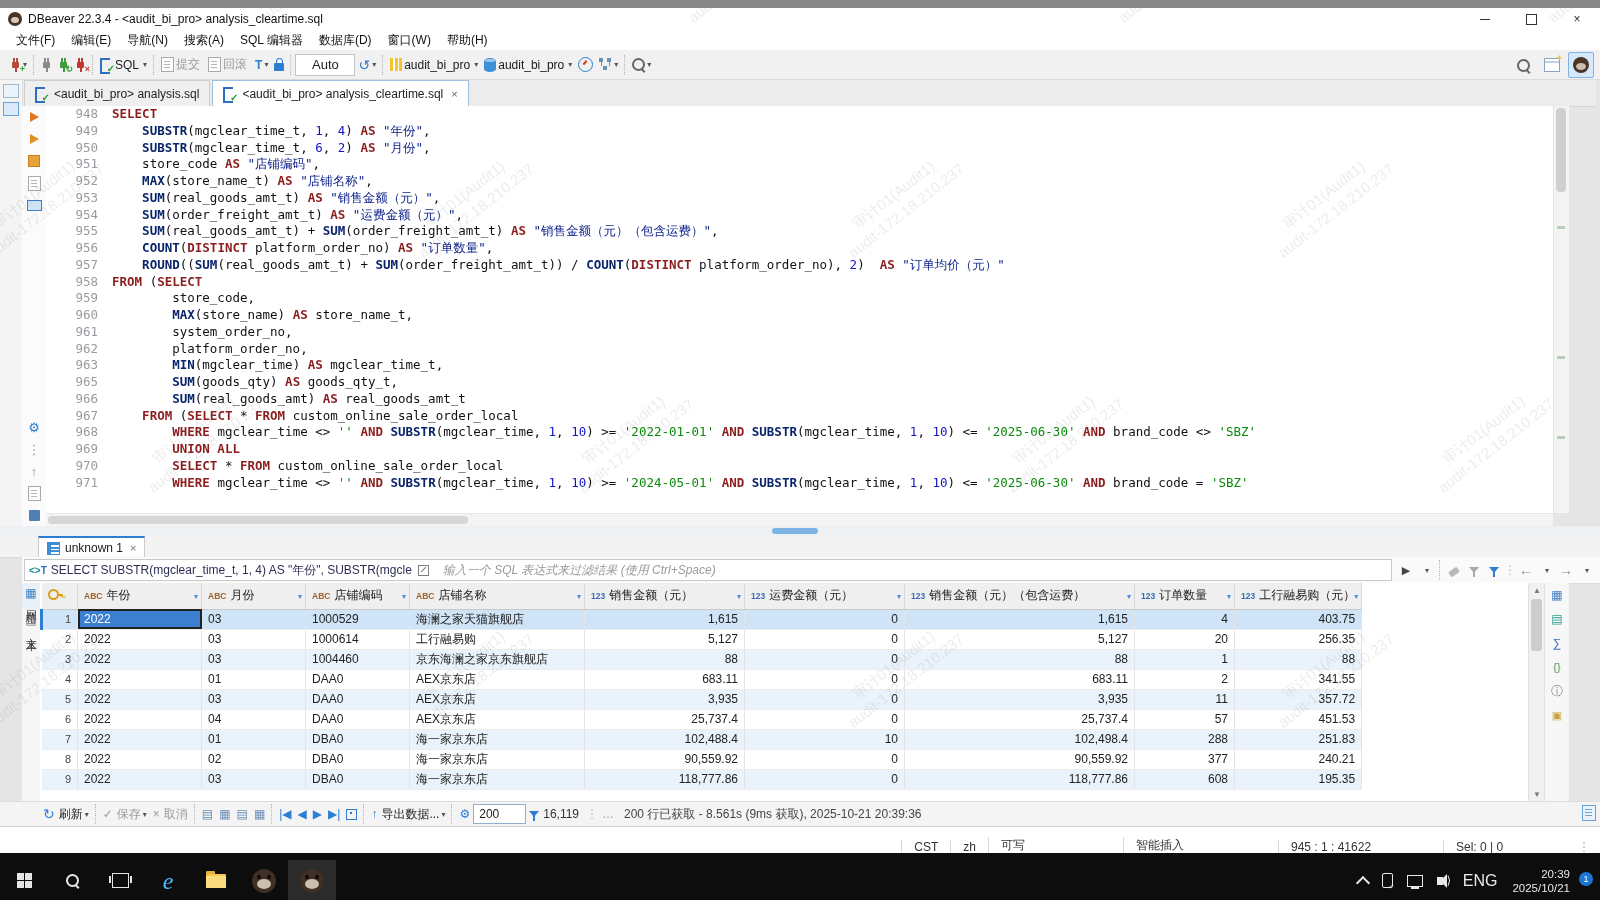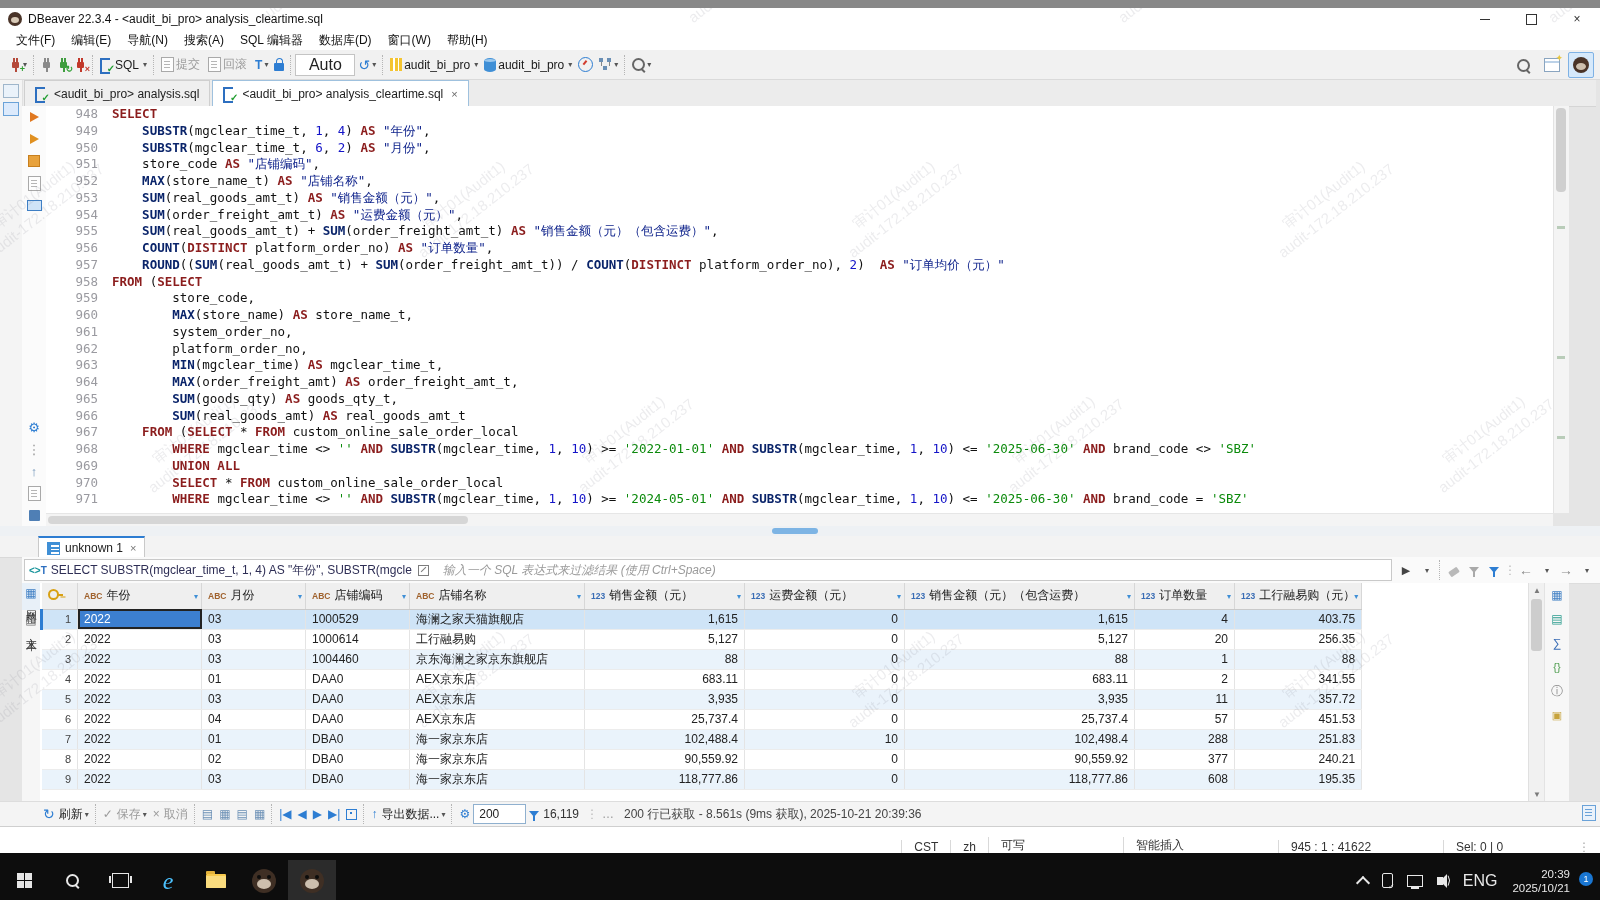--- a/index.html
+++ b/index.html
@@ -18,21 +18,21 @@
   .menubar{position:absolute;left:0;top:22px;width:1600px;height:20px;background:#fff;display:flex;align-items:center;padding-left:8px;}
   .menu-item{padding:2px 8px;font-size:12px;color:#111;}
   
   .toolbar{position:absolute;left:0;top:42px;width:1600px;height:30px;background:#f1f1f1;border-bottom:1px solid #dadada;display:flex;align-items:center;padding-left:4px;box-sizing:border-box;}
   .tgroup{display:flex;align-items:center;height:24px;padding:0 3px;}
   .tsep{width:1px;height:20px;border-left:1px dotted #b5b5b5;margin:0 3px;}
   .tbtn{display:flex;align-items:center;height:24px;padding:0 3px;border-radius:2px;}
   .tbtn .lbl{margin:0 2px;font-size:12px;color:#1a1a1a;}
   .tbtn .lbl.dis{color:#9b9b9b;}
   .chev{font-size:8px;color:#555;margin-left:2px;}
-  .autobox{width:58px;height:20px;background:#fff;border:1px solid #c4c4c4;display:flex;align-items:center;justify-content:center;font-size:16px;color:#222;}
+  .autobox{width:58px;height:20px;background:#fff;border:1px solid #c4c4c4;display:flex;align-items:center;justify-content:center;font-size:13px;color:#222;}
   .toolbar-right{position:absolute;right:6px;top:44px;display:flex;align-items:center;height:26px;}
   .avatarbox{width:24px;height:24px;border:1px solid #7fb2e5;background:#d6e9fb;border-radius:2px;display:flex;align-items:center;justify-content:center;margin-left:8px;}
   .avatar{width:16px;height:16px;border-radius:50%;background:#4a3428;position:relative;}
   .avatar::after{content:"";position:absolute;left:3px;top:6px;width:10px;height:7px;border-radius:50%;background:#cdbfae;}
   
   .ic{display:inline-block;position:relative;}
   .plug{width:11px;height:14px;}
   .plug::before{content:"";position:absolute;left:2px;top:4px;width:7px;height:6px;background:currentColor;border-radius:1px;}
   .plug::after{content:"";position:absolute;left:3px;top:0;width:1.5px;height:4px;background:currentColor;box-shadow:3px 0 0 currentColor;}
   .plug .tail{position:absolute;left:5px;top:10px;width:1.5px;height:4px;background:currentColor;}
@@ -378,21 +378,20 @@
       <div class="eline"><span class="ln">954</span><span class="tk-p">    </span><span class="tk-f">SUM</span><span class="tk-p">(order_freight_amt_t) </span><span class="tk-k">AS</span><span class="tk-p"> </span><span class="tk-q">"运费金额（元）"</span><span class="tk-p">,</span></div>
       <div class="eline"><span class="ln">955</span><span class="tk-p">    </span><span class="tk-f">SUM</span><span class="tk-p">(real_goods_amt_t) + </span><span class="tk-f">SUM</span><span class="tk-p">(order_freight_amt_t) </span><span class="tk-k">AS</span><span class="tk-p"> </span><span class="tk-q">"销售金额（元）（包含运费）"</span><span class="tk-p">,</span></div>
       <div class="eline"><span class="ln">956</span><span class="tk-p">    </span><span class="tk-f">COUNT</span><span class="tk-p">(</span><span class="tk-k">DISTINCT</span><span class="tk-p"> platform_order_no) </span><span class="tk-k">AS</span><span class="tk-p"> </span><span class="tk-q">"订单数量"</span><span class="tk-p">,</span></div>
       <div class="eline"><span class="ln">957</span><span class="tk-p">    </span><span class="tk-f">ROUND</span><span class="tk-p">((</span><span class="tk-f">SUM</span><span class="tk-p">(real_goods_amt_t) + </span><span class="tk-f">SUM</span><span class="tk-p">(order_freight_amt_t)) / </span><span class="tk-f">COUNT</span><span class="tk-p">(</span><span class="tk-k">DISTINCT</span><span class="tk-p"> platform_order_no), </span><span class="tk-n">2</span><span class="tk-p">)  </span><span class="tk-k">AS</span><span class="tk-p"> </span><span class="tk-q">"订单均价（元）"</span></div>
       <div class="eline"><span class="ln">958</span><span class="tk-k">FROM</span><span class="tk-p"> (</span><span class="tk-k">SELECT</span></div>
       <div class="eline"><span class="ln">959</span><span class="tk-p">        store_code,</span></div>
       <div class="eline"><span class="ln">960</span><span class="tk-p">        </span><span class="tk-f">MAX</span><span class="tk-p">(store_name) </span><span class="tk-k">AS</span><span class="tk-p"> store_name_t,</span></div>
       <div class="eline"><span class="ln">961</span><span class="tk-p">        system_order_no,</span></div>
       <div class="eline"><span class="ln">962</span><span class="tk-p">        platform_order_no,</span></div>
       <div class="eline"><span class="ln">963</span><span class="tk-p">        </span><span class="tk-f">MIN</span><span class="tk-p">(mgclear_time) </span><span class="tk-k">AS</span><span class="tk-p"> mgclear_time_t,</span></div>
-      <div class="eline"><span class="ln">964</span><span class="tk-p">        </span><span class="tk-f">MAX</span><span class="tk-p">(order_freight_amt) </span><span class="tk-k">AS</span><span class="tk-p"> order_freight_amt_t,</span></div>
       <div class="eline"><span class="ln">965</span><span class="tk-p">        </span><span class="tk-f">SUM</span><span class="tk-p">(goods_qty) </span><span class="tk-k">AS</span><span class="tk-p"> goods_qty_t,</span></div>
       <div class="eline"><span class="ln">966</span><span class="tk-p">        </span><span class="tk-f">SUM</span><span class="tk-p">(real_goods_amt) </span><span class="tk-k">AS</span><span class="tk-p"> real_goods_amt_t</span></div>
       <div class="eline"><span class="ln">967</span><span class="tk-p">    </span><span class="tk-k">FROM</span><span class="tk-p"> (</span><span class="tk-k">SELECT</span><span class="tk-p"> * </span><span class="tk-k">FROM</span><span class="tk-p"> custom_online_sale_order_local</span></div>
       <div class="eline"><span class="ln">968</span><span class="tk-p">        </span><span class="tk-k">WHERE</span><span class="tk-p"> mgclear_time &lt;&gt; </span><span class="tk-s">''</span><span class="tk-p"> </span><span class="tk-k">AND</span><span class="tk-p"> </span><span class="tk-f">SUBSTR</span><span class="tk-p">(mgclear_time, </span><span class="tk-n">1</span><span class="tk-p">, </span><span class="tk-n">10</span><span class="tk-p">) &gt;= </span><span class="tk-s">'2022-01-01'</span><span class="tk-p"> </span><span class="tk-k">AND</span><span class="tk-p"> </span><span class="tk-f">SUBSTR</span><span class="tk-p">(mgclear_time, </span><span class="tk-n">1</span><span class="tk-p">, </span><span class="tk-n">10</span><span class="tk-p">) &lt;= </span><span class="tk-s">'2025-06-30'</span><span class="tk-p"> </span><span class="tk-k">AND</span><span class="tk-p"> brand_code &lt;&gt; </span><span class="tk-s">'SBZ'</span></div>
       <div class="eline"><span class="ln">969</span><span class="tk-p">        </span><span class="tk-k">UNION ALL</span></div>
       <div class="eline"><span class="ln">970</span><span class="tk-p">        </span><span class="tk-k">SELECT</span><span class="tk-p"> * </span><span class="tk-k">FROM</span><span class="tk-p"> custom_online_sale_order_local</span></div>
       <div class="eline"><span class="ln">971</span><span class="tk-p">        </span><span class="tk-k">WHERE</span><span class="tk-p"> mgclear_time &lt;&gt; </span><span class="tk-s">''</span><span class="tk-p"> </span><span class="tk-k">AND</span><span class="tk-p"> </span><span class="tk-f">SUBSTR</span><span class="tk-p">(mgclear_time, </span><span class="tk-n">1</span><span class="tk-p">, </span><span class="tk-n">10</span><span class="tk-p">) &gt;= </span><span class="tk-s">'2024-05-01'</span><span class="tk-p"> </span><span class="tk-k">AND</span><span class="tk-p"> </span><span class="tk-f">SUBSTR</span><span class="tk-p">(mgclear_time, </span><span class="tk-n">1</span><span class="tk-p">, </span><span class="tk-n">10</span><span class="tk-p">) &lt;= </span><span class="tk-s">'2025-06-30'</span><span class="tk-p"> </span><span class="tk-k">AND</span><span class="tk-p"> brand_code = </span><span class="tk-s">'SBZ'</span></div>
     </div>
   <div class="vscroll">
     <span class="thumb"></span>

